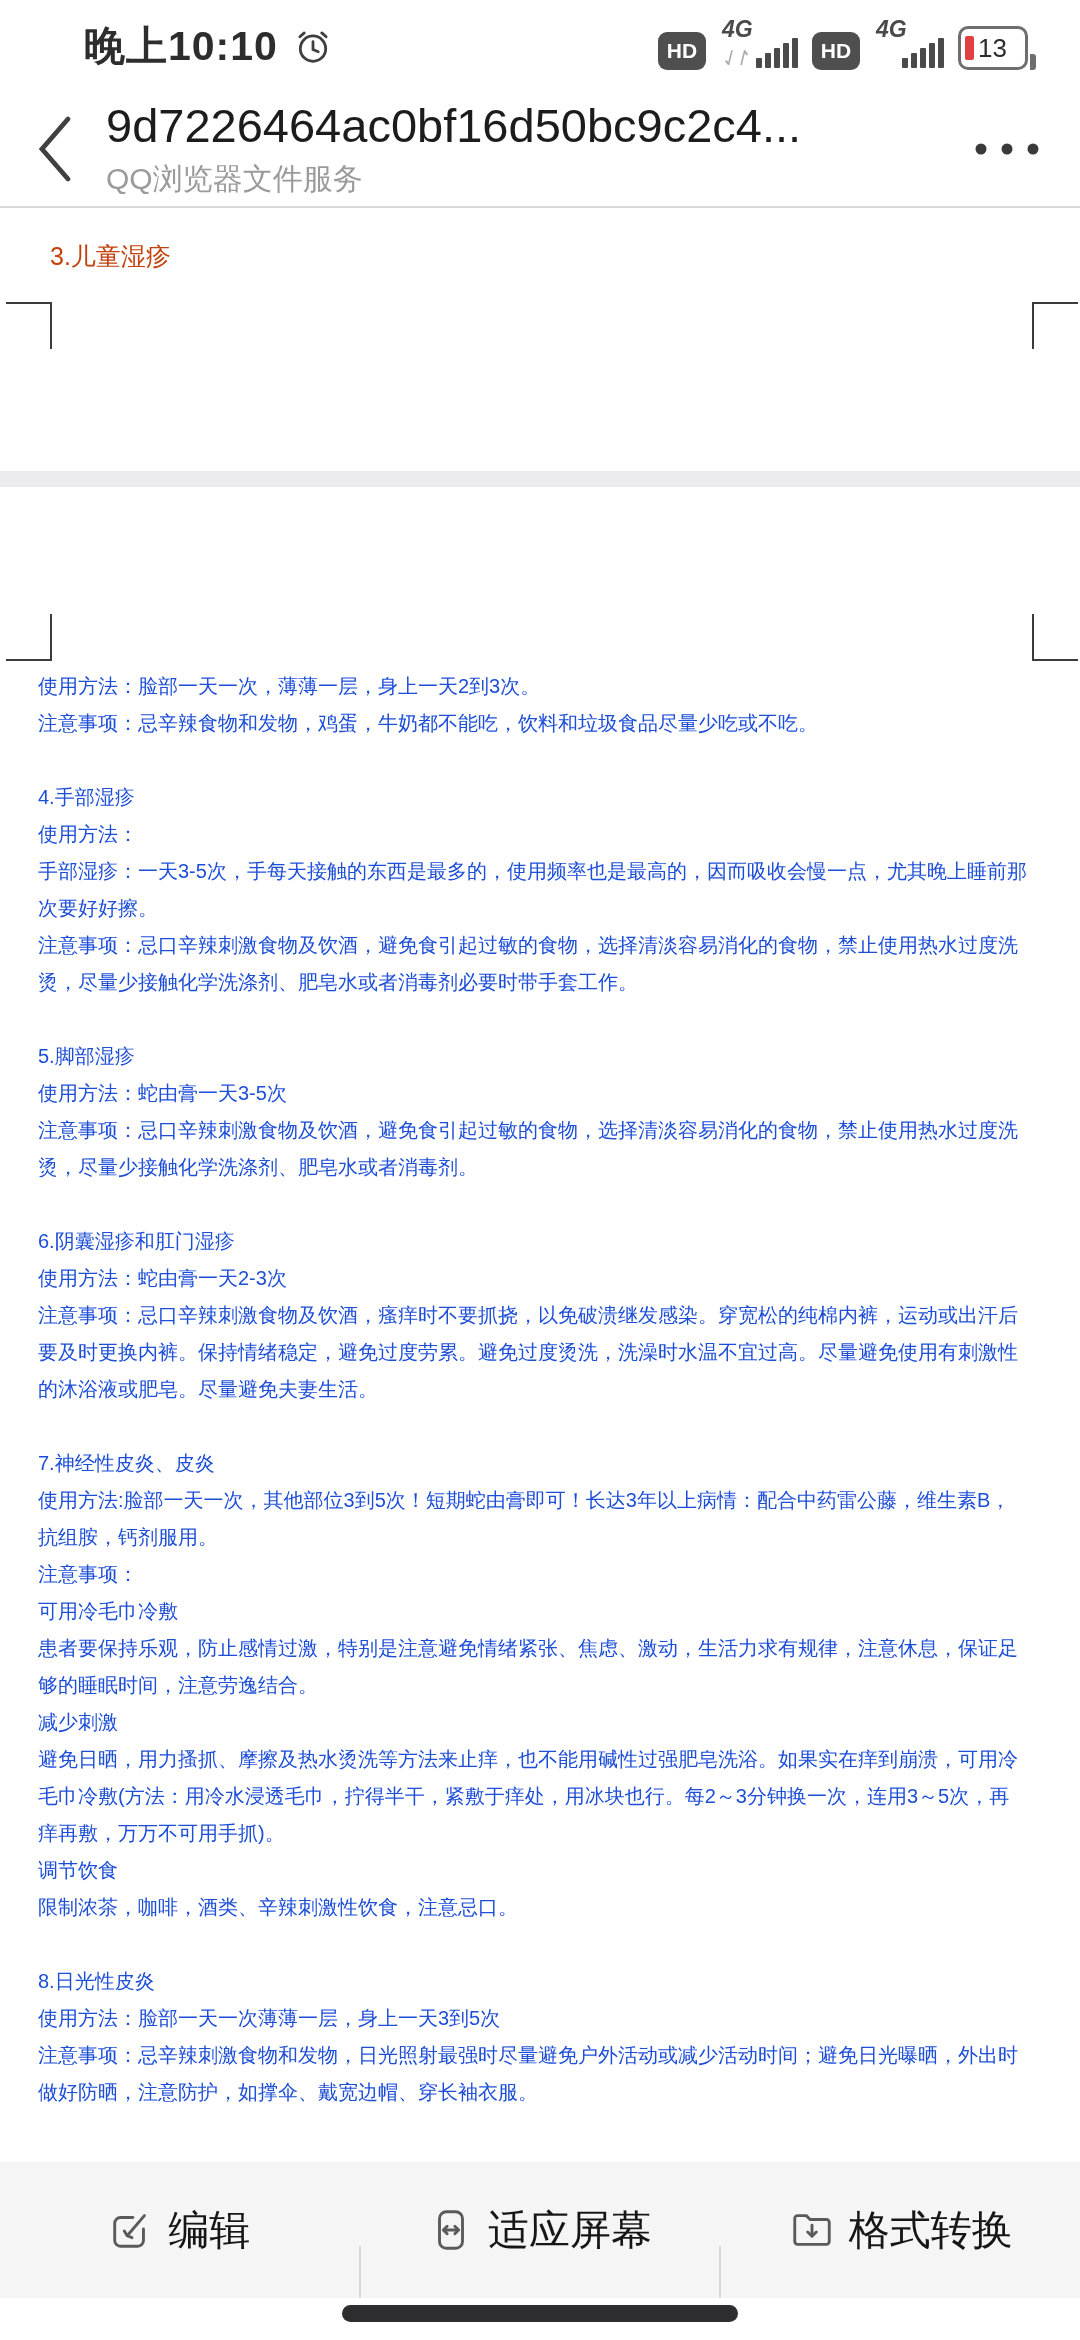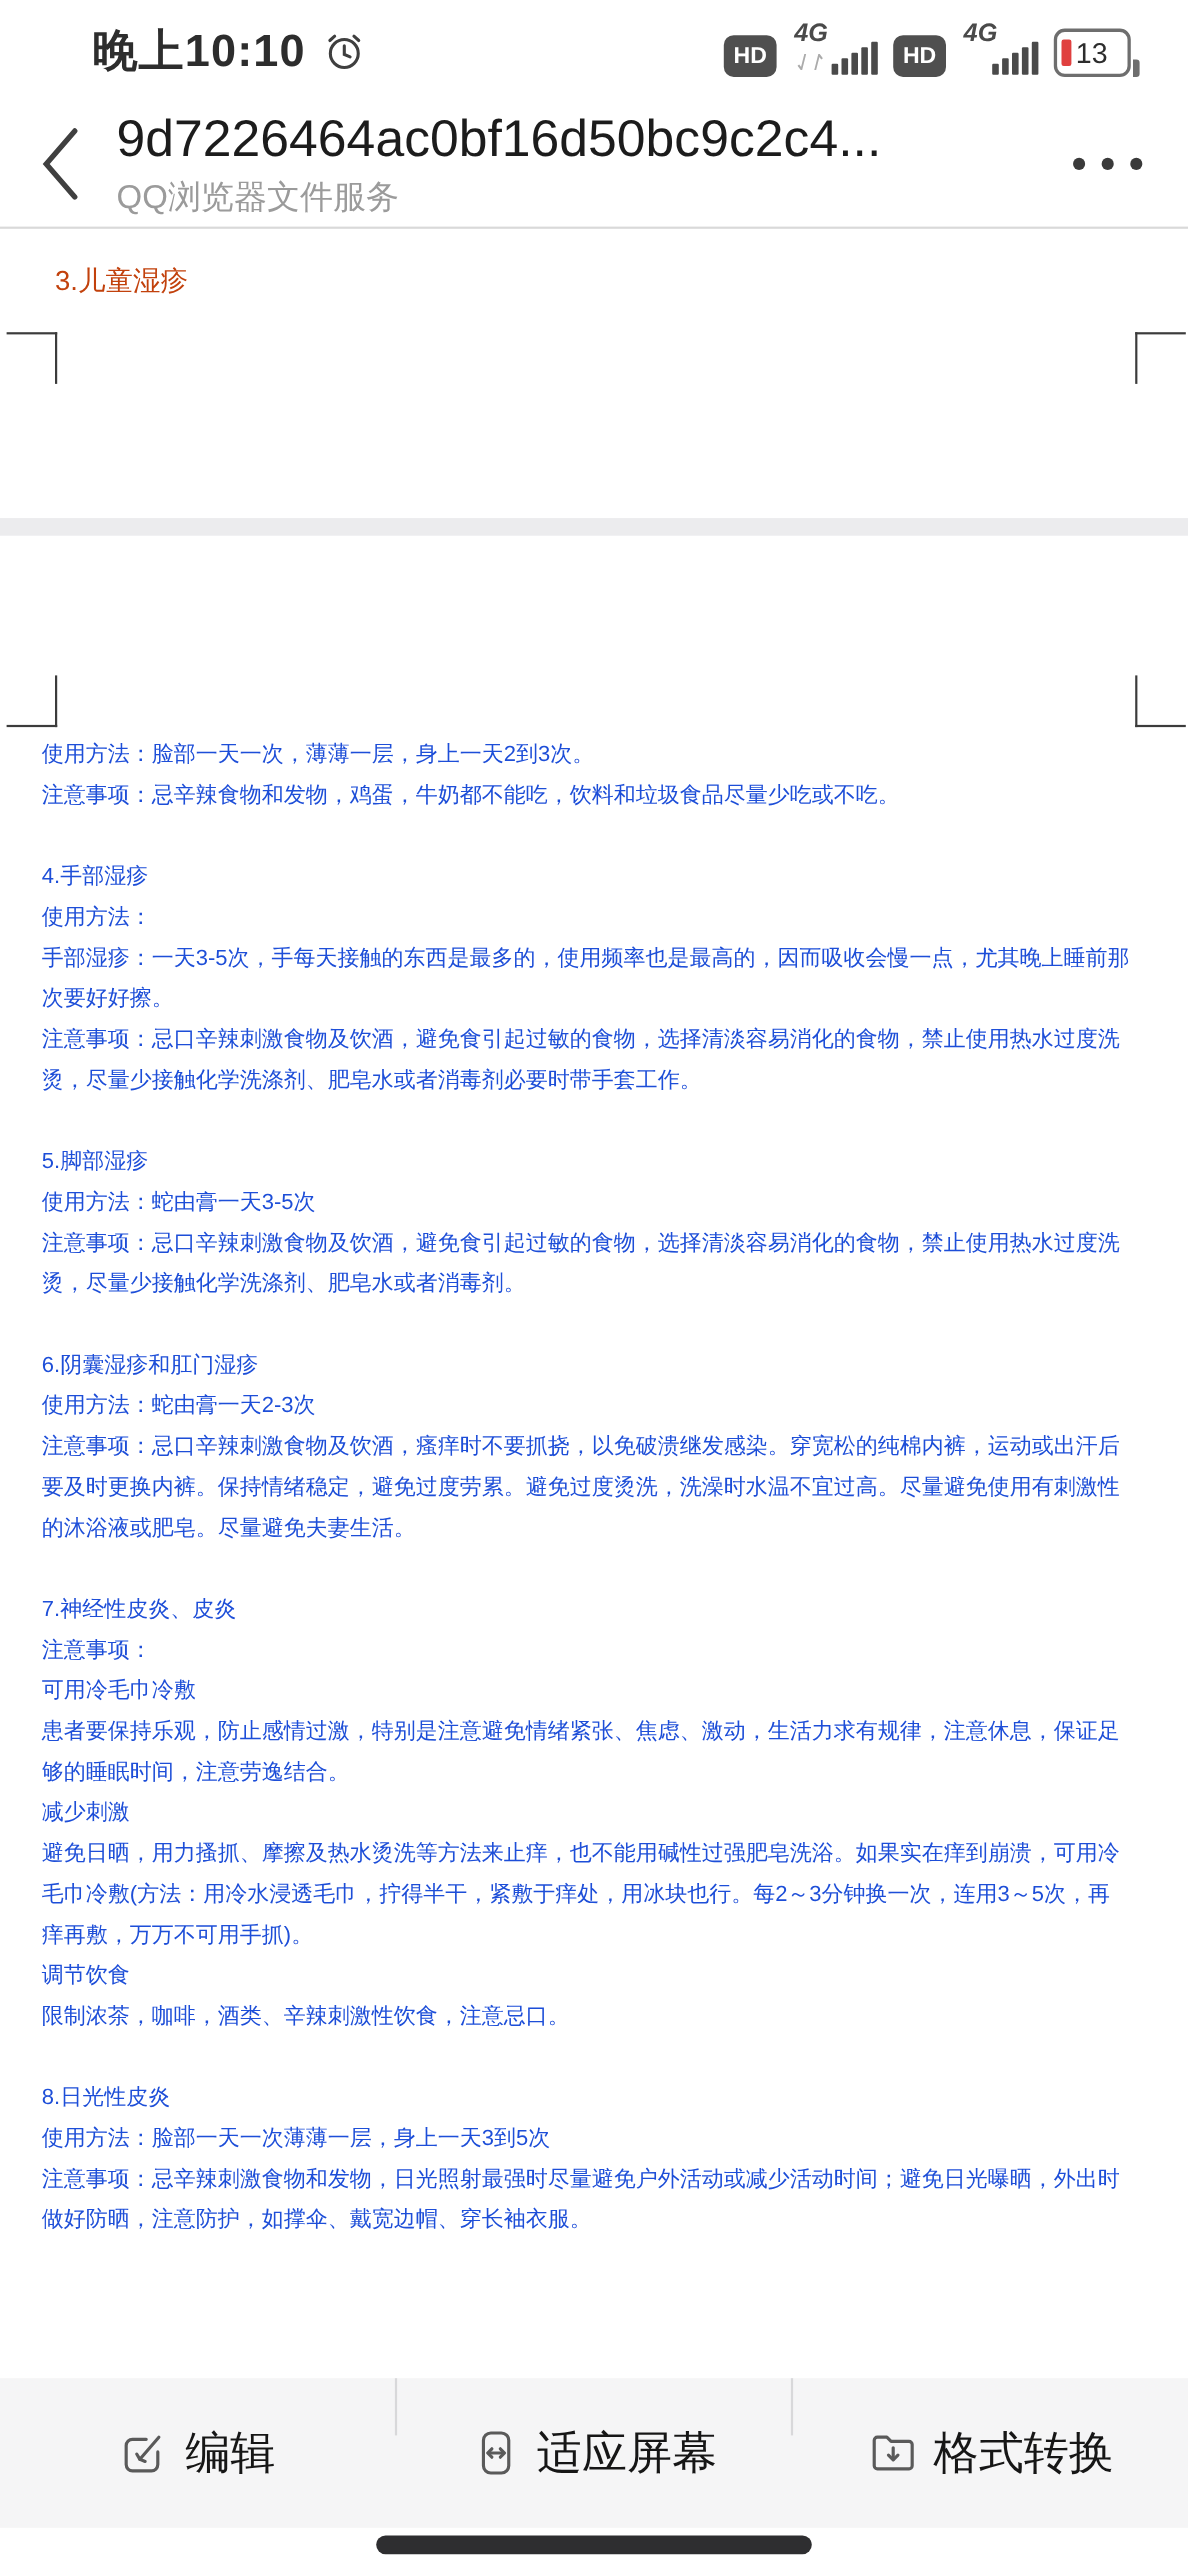--- a/index.html
+++ b/index.html
@@ -42,21 +42,21 @@
   .mark.tr{top:92px;right:2px;border-top-width:2px;border-left-width:2px;}
   .mark.bl{top:404px;left:6px;border-bottom-width:2px;border-right-width:2px;}
   .mark.br{top:404px;right:2px;border-bottom-width:2px;border-left-width:2px;}
   .page-sep{position:absolute;top:261px;left:0;width:100%;height:16px;background:#ececee;}
   .doc-text{position:absolute;top:458px;left:38px;width:990px;
     font-size:20px;line-height:37px;color:#1d4ed8;}
   .doc-text p{margin:0;}
   .doc-text p.sec-gap{margin-top:37px;}
   
   .toolbar{position:absolute;top:2162px;left:0;right:0;height:136px;background:#f5f5f6;
-    display:flex;align-items:flex-start;}
+    display:flex;align-items:flex-end;}
   .tb-btn{flex:1;display:flex;align-items:center;justify-content:center;gap:14px;height:100%;}
   .tb-label{font-size:41px;color:#161616;font-weight:500;}
   .tb-divider{width:2px;height:52px;background:#d8d8da;flex:0 0 auto;}
   .home-indicator{position:absolute;bottom:18px;left:342px;width:396px;height:17px;
     border-radius:9px;background:#2e2e30;}
   svg{display:block;}
 </style>
 </head>
 <body>
 
@@ -145,20 +145,21 @@
         <p>使用方法：</p>
         <p>手部湿疹：一天3-5次，手每天接触的东西是最多的，使用频率也是最高的，因而吸收会慢一点，尤其晚上睡前那次要好好擦。</p>
         <p>注意事项：忌口辛辣刺激食物及饮酒，避免食引起过敏的食物，选择清淡容易消化的食物，禁止使用热水过度洗烫，尽量少接触化学洗涤剂、肥皂水或者消毒剂必要时带手套工作。</p>
         <p class="sec-gap">5.脚部湿疹</p>
         <p>使用方法：蛇由膏一天3-5次</p>
         <p>注意事项：忌口辛辣刺激食物及饮酒，避免食引起过敏的食物，选择清淡容易消化的食物，禁止使用热水过度洗烫，尽量少接触化学洗涤剂、肥皂水或者消毒剂。</p>
         <p class="sec-gap">6.阴囊湿疹和肛门湿疹</p>
         <p>使用方法：蛇由膏一天2-3次</p>
         <p>注意事项：忌口辛辣刺激食物及饮酒，瘙痒时不要抓挠，以免破溃继发感染。穿宽松的纯棉内裤，运动或出汗后要及时更换内裤。保持情绪稳定，避免过度劳累。避免过度烫洗，洗澡时水温不宜过高。尽量避免使用有刺激性的沐浴液或肥皂。尽量避免夫妻生活。</p>
         <p class="sec-gap">7.神经性皮炎、皮炎</p>
+        <p>使用方法:脸部一天一次，其他部位3到5次！短期蛇由膏即可！长达3年以上病情：配合中药雷公藤，维生素B，抗组胺，钙剂服用。</p>
         <p>注意事项：</p>
         <p>可用冷毛巾冷敷</p>
         <p>患者要保持乐观，防止感情过激，特别是注意避免情绪紧张、焦虑、激动，生活力求有规律，注意休息，保证足够的睡眠时间，注意劳逸结合。</p>
         <p>减少刺激</p>
         <p>避免日晒，用力搔抓、摩擦及热水烫洗等方法来止痒，也不能用碱性过强肥皂洗浴。如果实在痒到崩溃，可用冷毛巾冷敷(方法：用冷水浸透毛巾，拧得半干，紧敷于痒处，用冰块也行。每2～3分钟换一次，连用3～5次，再痒再敷，万万不可用手抓)。</p>
         <p>调节饮食</p>
         <p>限制浓茶，咖啡，酒类、辛辣刺激性饮食，注意忌口。</p>
         <p class="sec-gap">8.日光性皮炎</p>
         <p>使用方法：脸部一天一次薄薄一层，身上一天3到5次</p>
         <p>注意事项：忌辛辣刺激食物和发物，日光照射最强时尽量避免户外活动或减少活动时间；避免日光曝晒，外出时做好防晒，注意防护，如撑伞、戴宽边帽、穿长袖衣服。</p>

